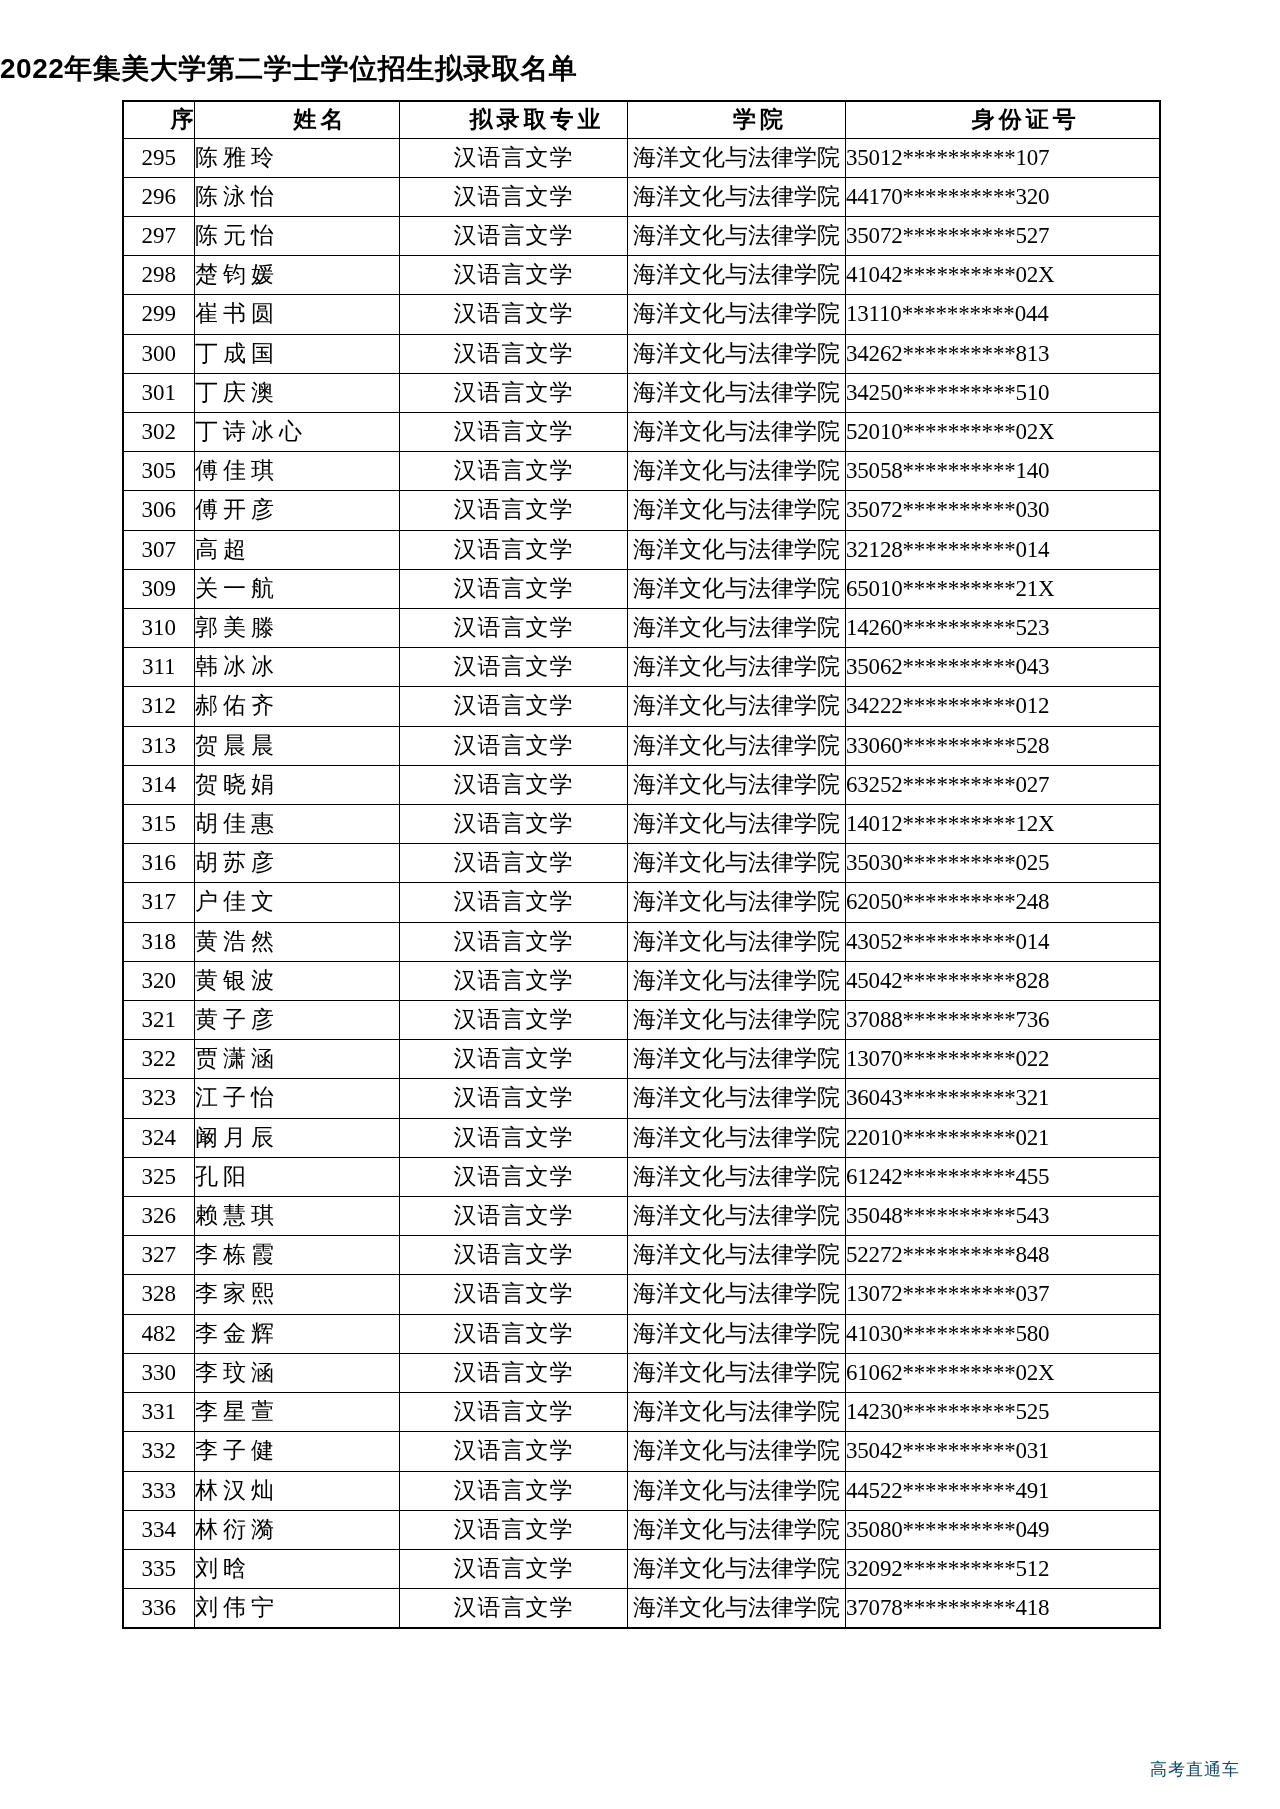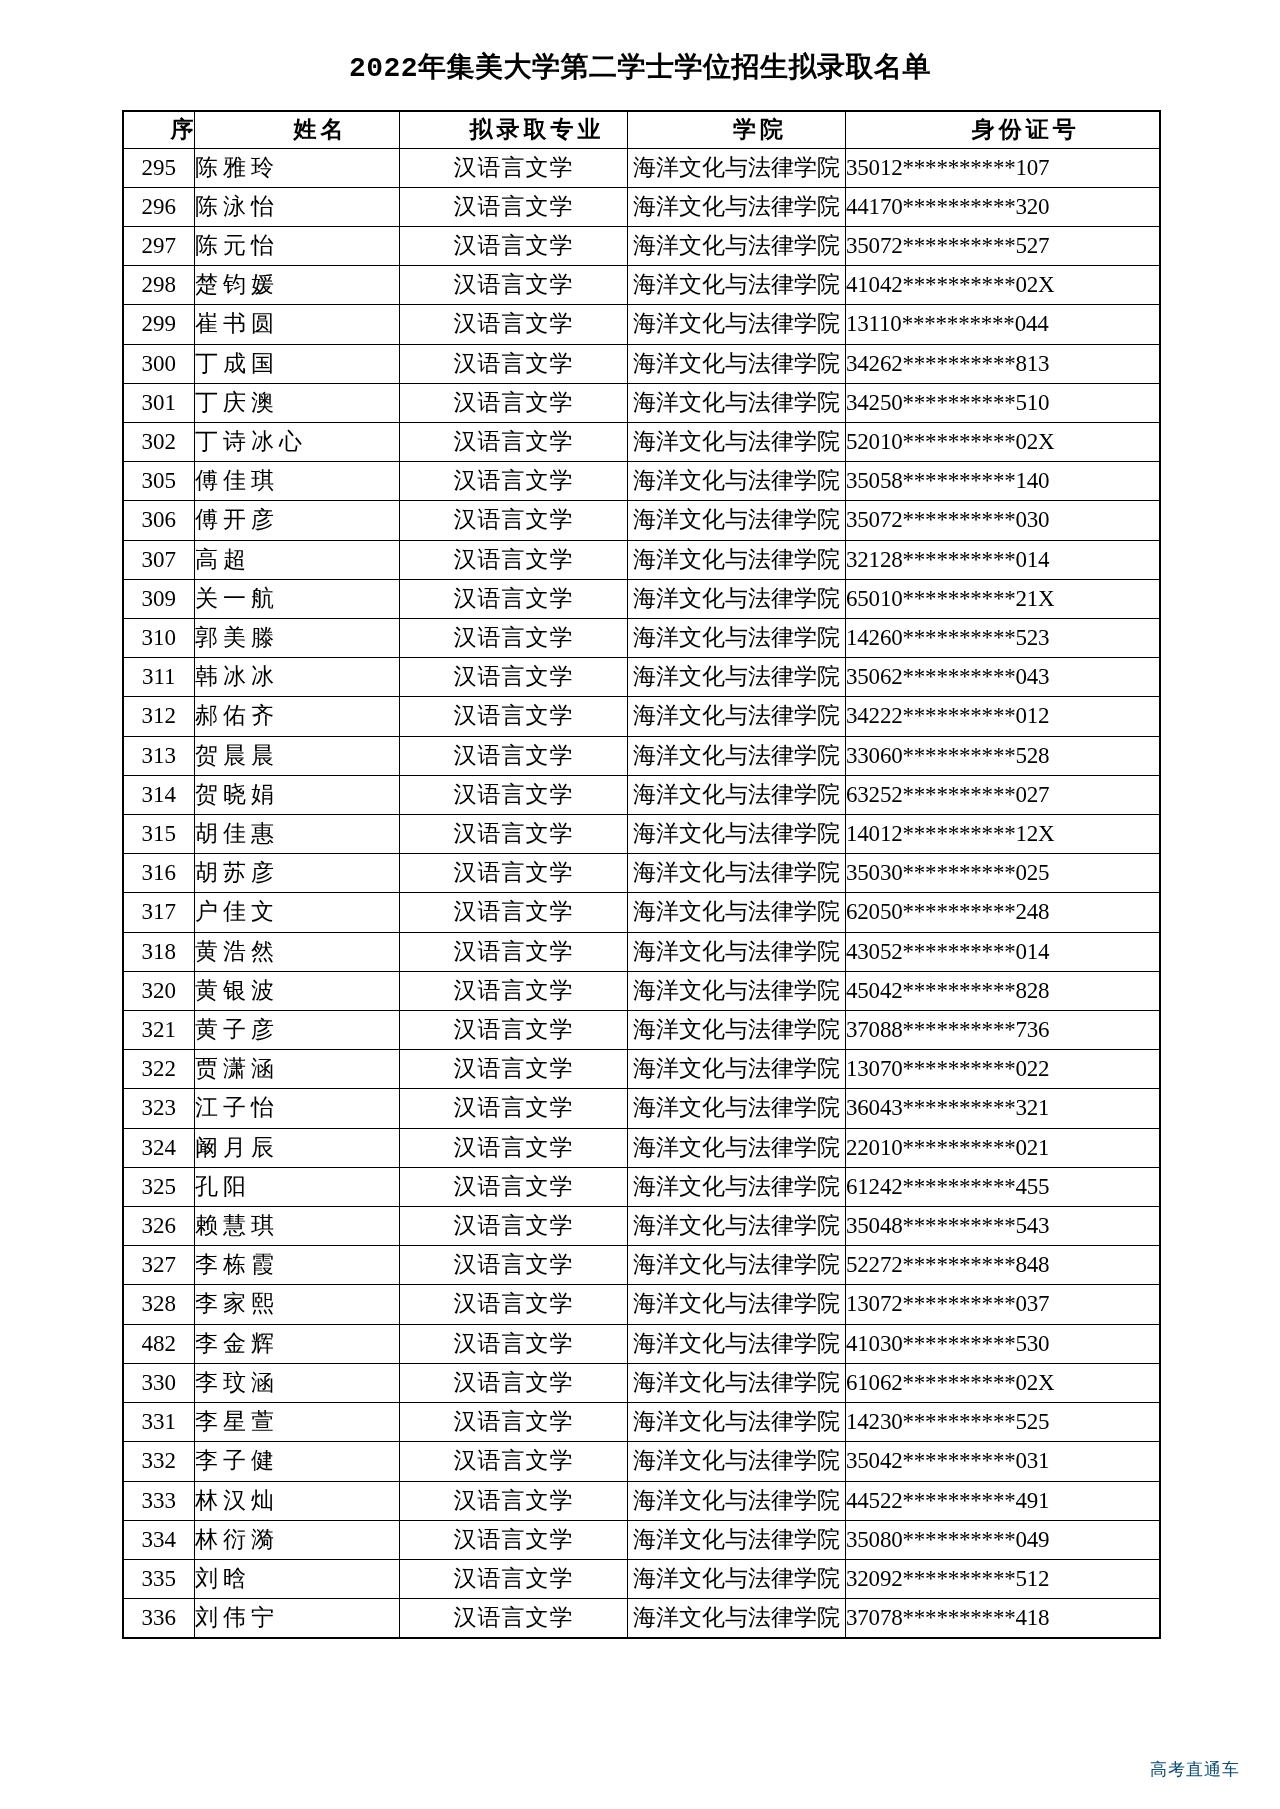--- a/index.html
+++ b/index.html
@@ -17,28 +17,28 @@
   }
 
   .page {
     position: relative;
     width: 1280px;
     height: 1809px;
     box-sizing: border-box;
   }
 
   .doc-title {
-    text-align: center;
+    text-align: left;
     font-size: 28px;
     font-weight: bold;
     letter-spacing: 0.5px;
     padding-top: 52px;
-    padding-bottom: 24px;
+    padding-bottom: 14px;
     line-height: 1.2;
-    font-family: Liberation Mono, monospace;
+    font-family: Liberation Sans, sans-serif;
   }
 
   .table-wrap {
     margin: 0 auto;
     width: 1037px;
   }
 
   table.roster {
     border-collapse: collapse;
     width: 1037px;
@@ -349,21 +349,21 @@
             <td class="name">李家熙</td>
             <td class="major">汉语言文学</td>
             <td class="college">海洋文化与法律学院</td>
             <td class="idnum">13072**********037</td>
           </tr>
           <tr>
             <td class="index">482</td>
             <td class="name">李金辉</td>
             <td class="major">汉语言文学</td>
             <td class="college">海洋文化与法律学院</td>
-            <td class="idnum">41030**********530</td>
+            <td class="idnum">41030**********580</td>
           </tr>
           <tr>
             <td class="index">330</td>
             <td class="name">李玟涵</td>
             <td class="major">汉语言文学</td>
             <td class="college">海洋文化与法律学院</td>
             <td class="idnum">61062**********02X</td>
           </tr>
           <tr>
             <td class="index">331</td>

